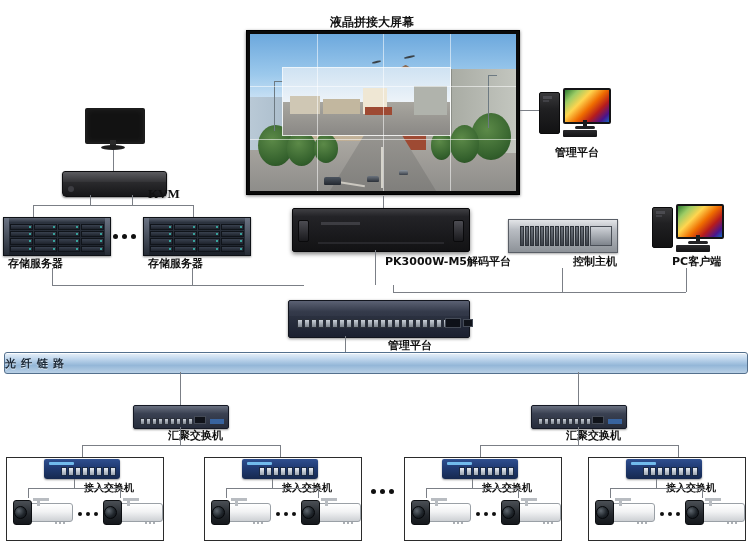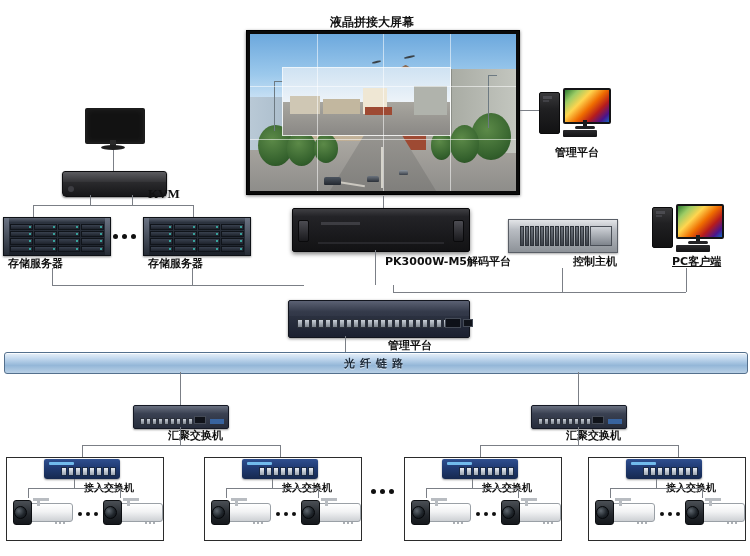--- a/index.html
+++ b/index.html
@@ -167,21 +167,21 @@
 
   
   .gbox{position:absolute;border:1px solid #2b2b2b;background:transparent;}
 
   
   #fiber{
     position:absolute;left:4px;top:352px;width:742px;height:20px;
     background:linear-gradient(180deg,#e9f1f9 0%,#c2d8ee 28%,#94b7d8 62%,#b9d0e6 100%);
     border:1px solid #54708d;border-radius:3px;
     box-shadow:inset 0 1px 0 rgba(255,255,255,.8);
-    display:flex;align-items:center;justify-content:center;
+    display:flex;align-items:center;justify-content:flex-start;
   }
   #fiber-text{
     font-size:11px;font-weight:700;color:#1d2a38;letter-spacing:5px;
     font-family:"DejaVu Sans","Liberation Sans",sans-serif;
     text-shadow:0 1px 0 rgba(255,255,255,.6);
   }
 
   
   .dots{position:absolute;display:flex;gap:4px;align-items:center;}
   .dots i{display:block;width:5px;height:5px;border-radius:50%;background:#101010;}
@@ -365,21 +365,21 @@
   </div>
   <div class="lbl" style="left:573px;top:254px;">控制主机</div>
 
   <div class="dev" style="left:652px;top:204px;width:72px;height:50px;">
     <div class="tower-pc" style="left:0;top:3px;width:19px;height:39px;"></div>
     <div class="pcmon" style="left:24px;top:0;width:44px;height:31px;"></div>
     <div class="pcmon-stand" style="left:44px;top:31px;width:4px;height:6px;"></div>
     <div class="pcmon-base" style="left:36px;top:37px;width:20px;height:3px;"></div>
     <div class="keyb" style="left:24px;top:41px;width:34px;height:7px;"></div>
   </div>
-  <div class="lbl" style="left:672px;top:254px;text-decoration:underline;">PC客户端</div>
+  <div class="lbl" style="left:672px;top:254px;">PC客户端</div>
 
   <div class="ln lnv" style="left:562px;top:268px;height:24px;"></div>
   <div class="ln lnv" style="left:686px;top:268px;height:24px;"></div>
   <div class="ln lnh" style="left:393px;top:292px;width:293px;"></div>
   <div class="ln lnv" style="left:393px;top:285px;height:7px;"></div>
 
   <div class="csw" style="left:288px;top:300px;width:180px;height:36px;">
     <div class="csw-face"></div>
     <div class="ports" style="left:8px;bottom:9px;">
       <div class="port"></div>

